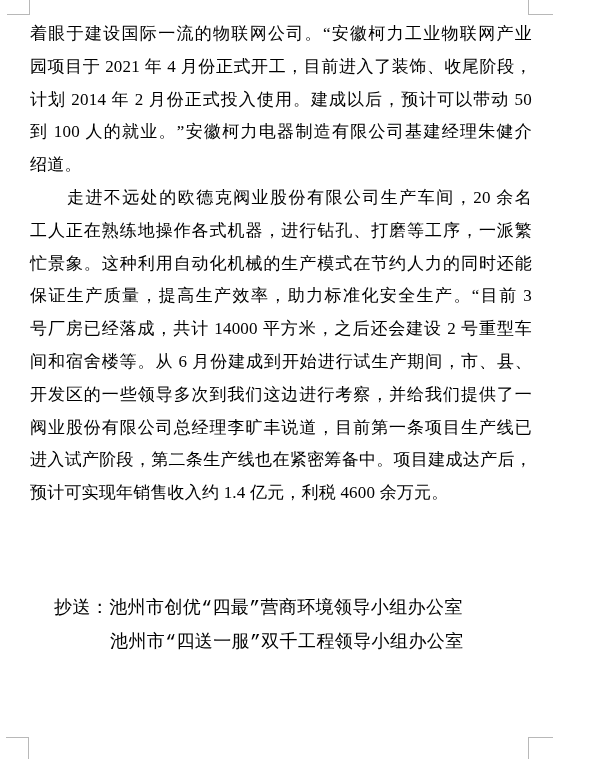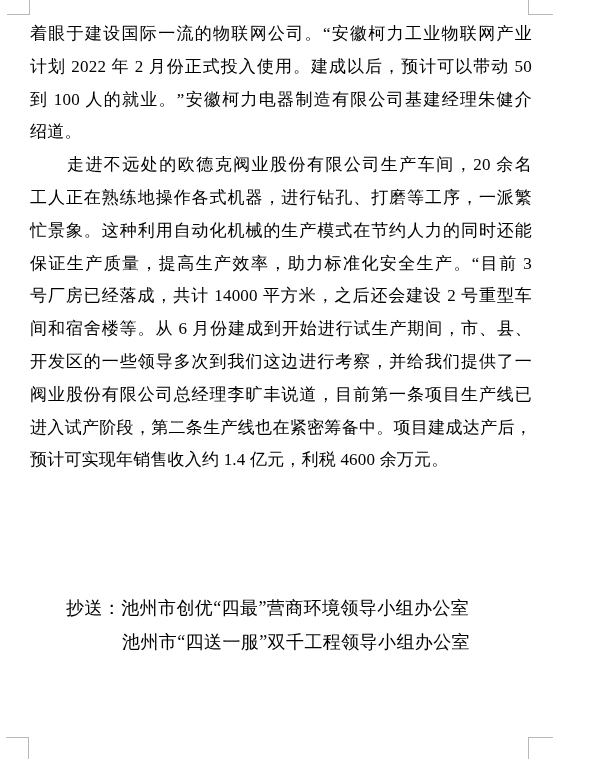--- a/index.html
+++ b/index.html
@@ -27,25 +27,26 @@
     text-justify:inter-character;
     white-space:normal;
   }
   .tline.no-just {
     text-align:right;
     text-align-last:left;
   }
   
   .cc-block {
     position:absolute;
-    left:30px; top:591px;
+    left:18px; top:591px;
     width:540px;
     font-size:18px;
     line-height:34px;
     letter-spacing:0.4px;
+    font-family:Liberation Mono, monospace;
   }
   .cc-line { white-space:nowrap; }
   
   .mark { position:absolute; }
   .mark-tl {
     left:7px; top:0;
     width:22px; height:14px;
     border-right:1px solid #b8b8b8;
     border-bottom:1px solid #b8b8b8;
   }
@@ -72,21 +73,22 @@
 <body>
 
 <div class="page">
   <div class="mark mark-tl"></div>
   <div class="mark mark-tr"></div>
   <div class="mark mark-bl"></div>
   <div class="mark mark-br"></div>
 
   <div class="body-text">
       <div class="tline">着眼于建设国际一流的物联网公司。“安徽柯力工业物联网产业</div>
-      <div class="tline">计划 2022 年 2 月份正式投入使用。建成以后，预计可以带动 50</div>
+      <div class="tline">园项目于 2021 年 4 月份正式开工，目前进入了装饰、收尾阶段，</div>
+      <div class="tline">计划 2014 年 2 月份正式投入使用。建成以后，预计可以带动 50</div>
       <div class="tline">到 100 人的就业。”安徽柯力电器制造有限公司基建经理朱健介</div>
       <div class="tline no-just">绍道。</div>
       <div class="tline">　　走进不远处的欧德克阀业股份有限公司生产车间，20 余名</div>
       <div class="tline">工人正在熟练地操作各式机器，进行钻孔、打磨等工序，一派繁</div>
       <div class="tline">忙景象。这种利用自动化机械的生产模式在节约人力的同时还能</div>
       <div class="tline">保证生产质量，提高生产效率，助力标准化安全生产。“目前 3</div>
       <div class="tline">号厂房已经落成，共计 14000 平方米，之后还会建设 2 号重型车</div>
       <div class="tline">间和宿舍楼等。从 6 月份建成到开始进行试生产期间，市、县、</div>
       <div class="tline">开发区的一些领导多次到我们这边进行考察，并给我们提供了一</div>
       <div class="tline">阀业股份有限公司总经理李旷丰说道，目前第一条项目生产线已</div>

